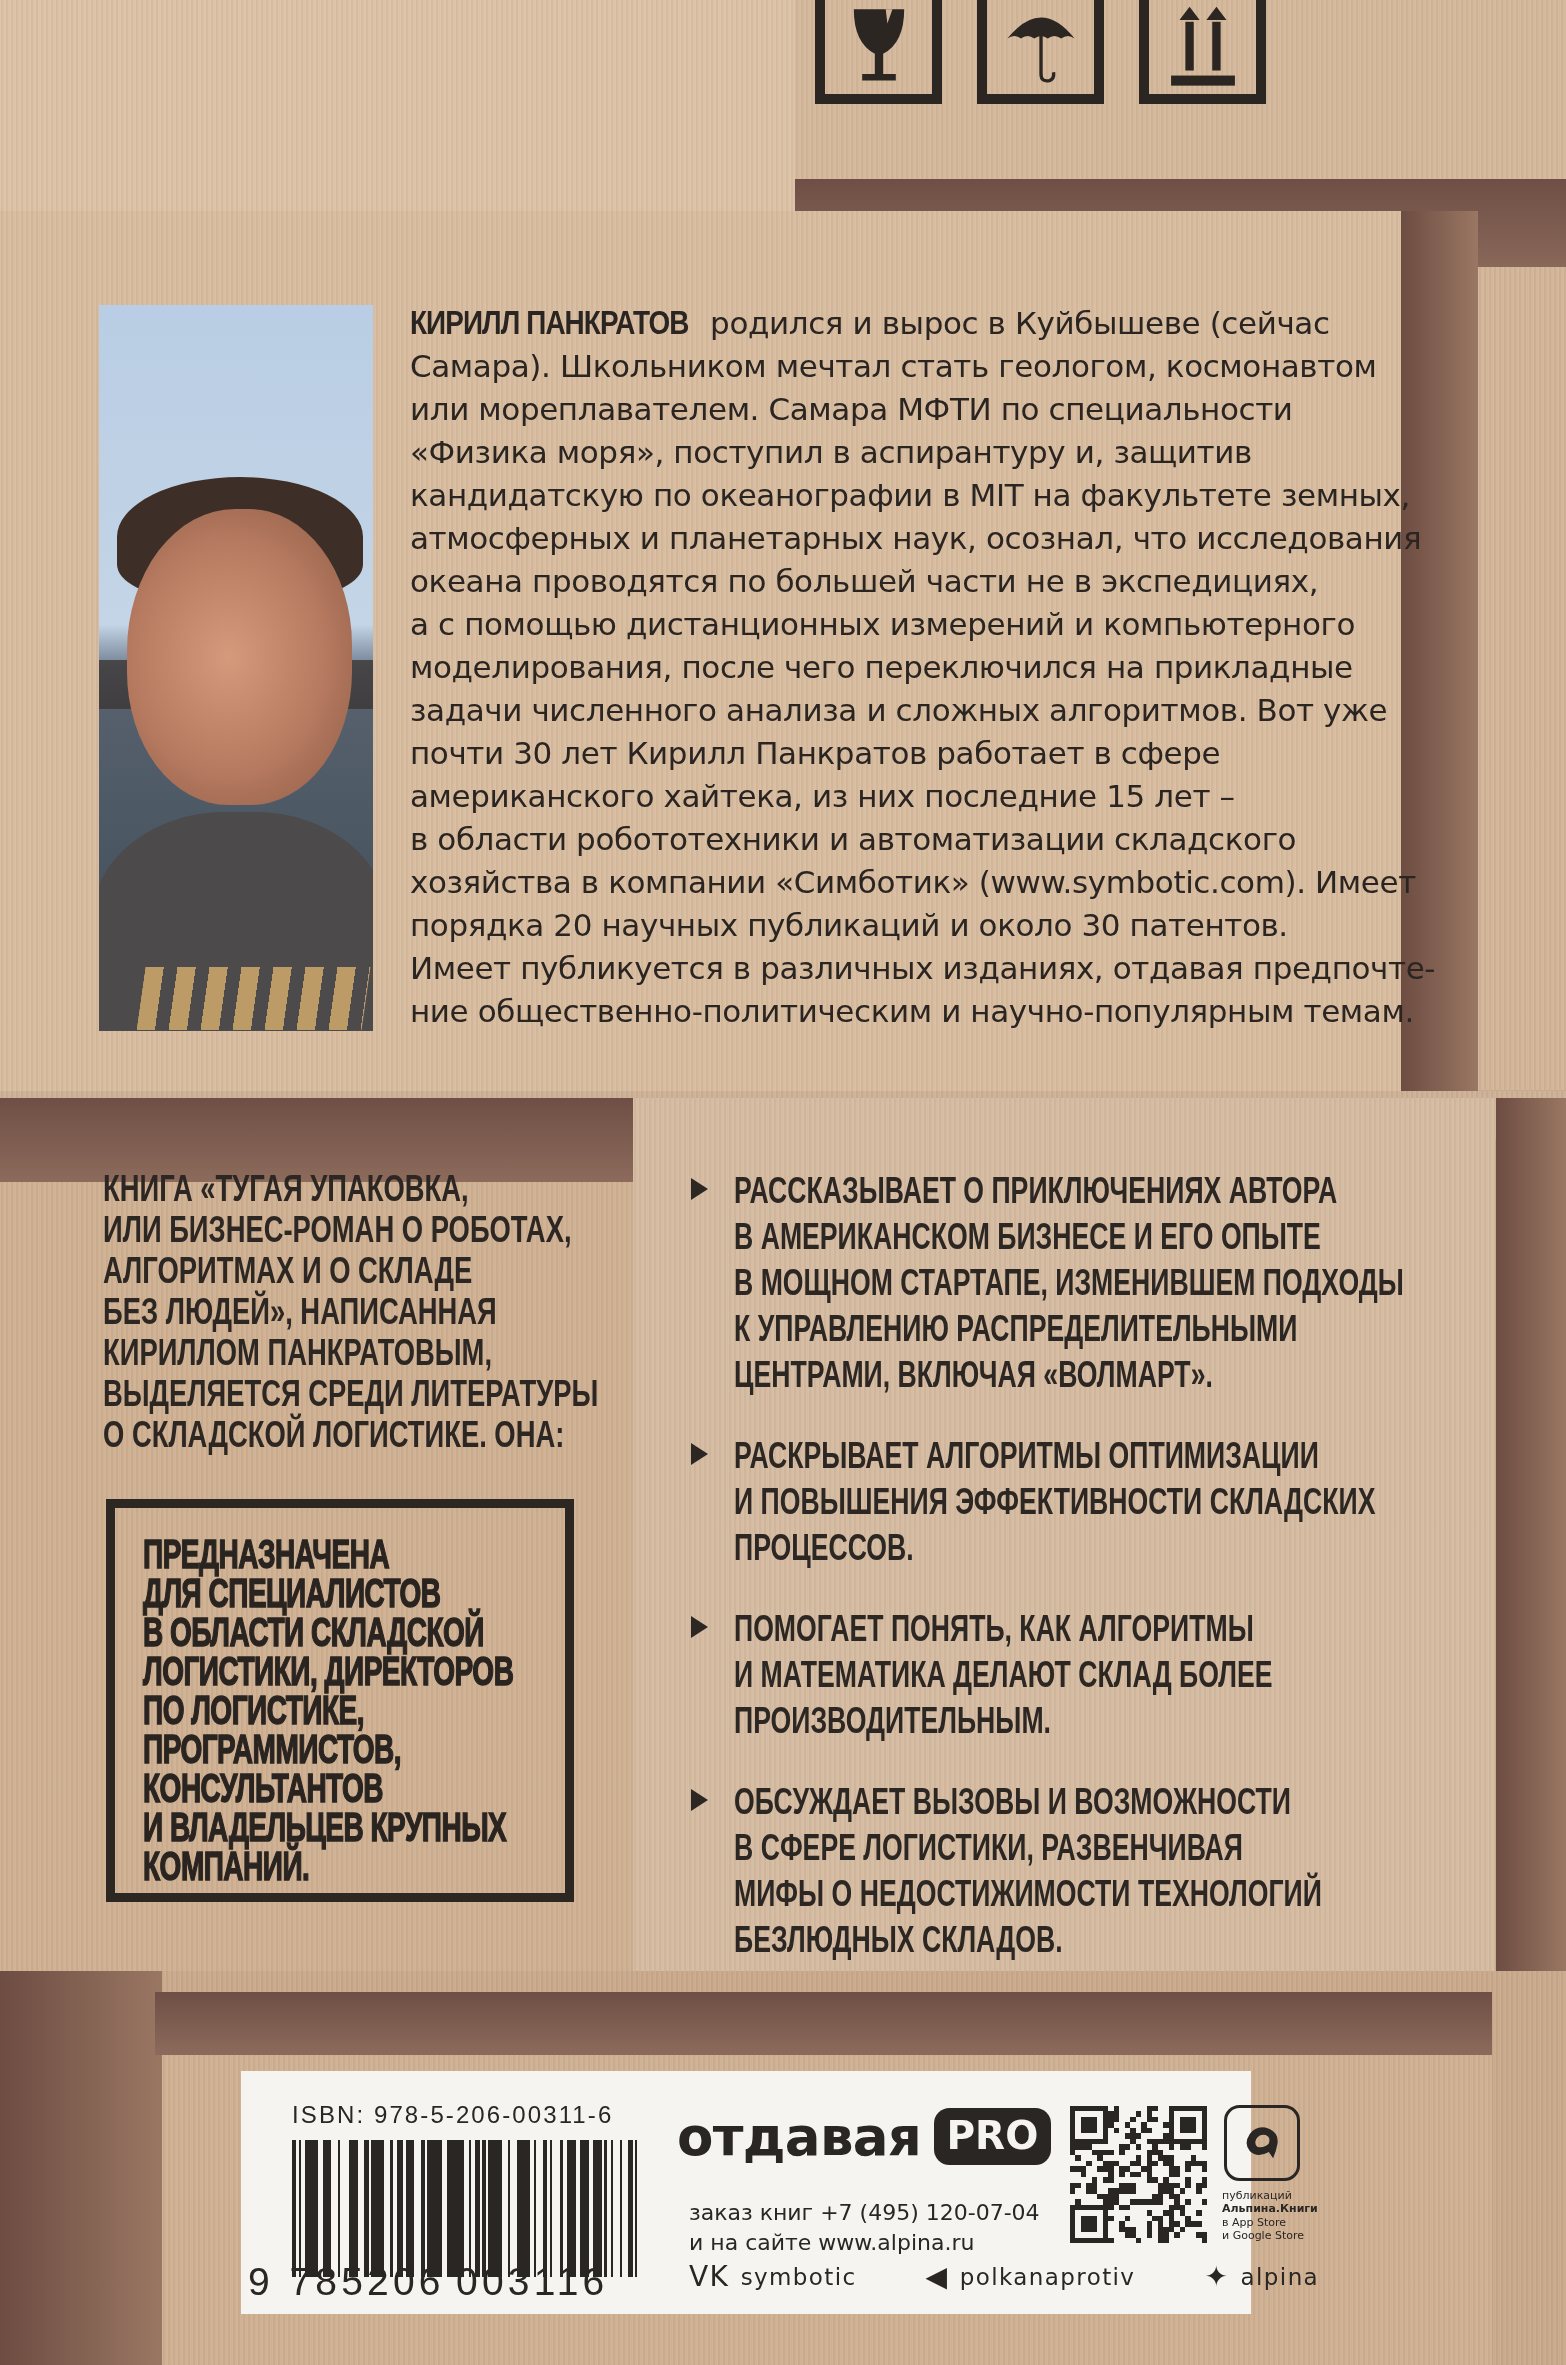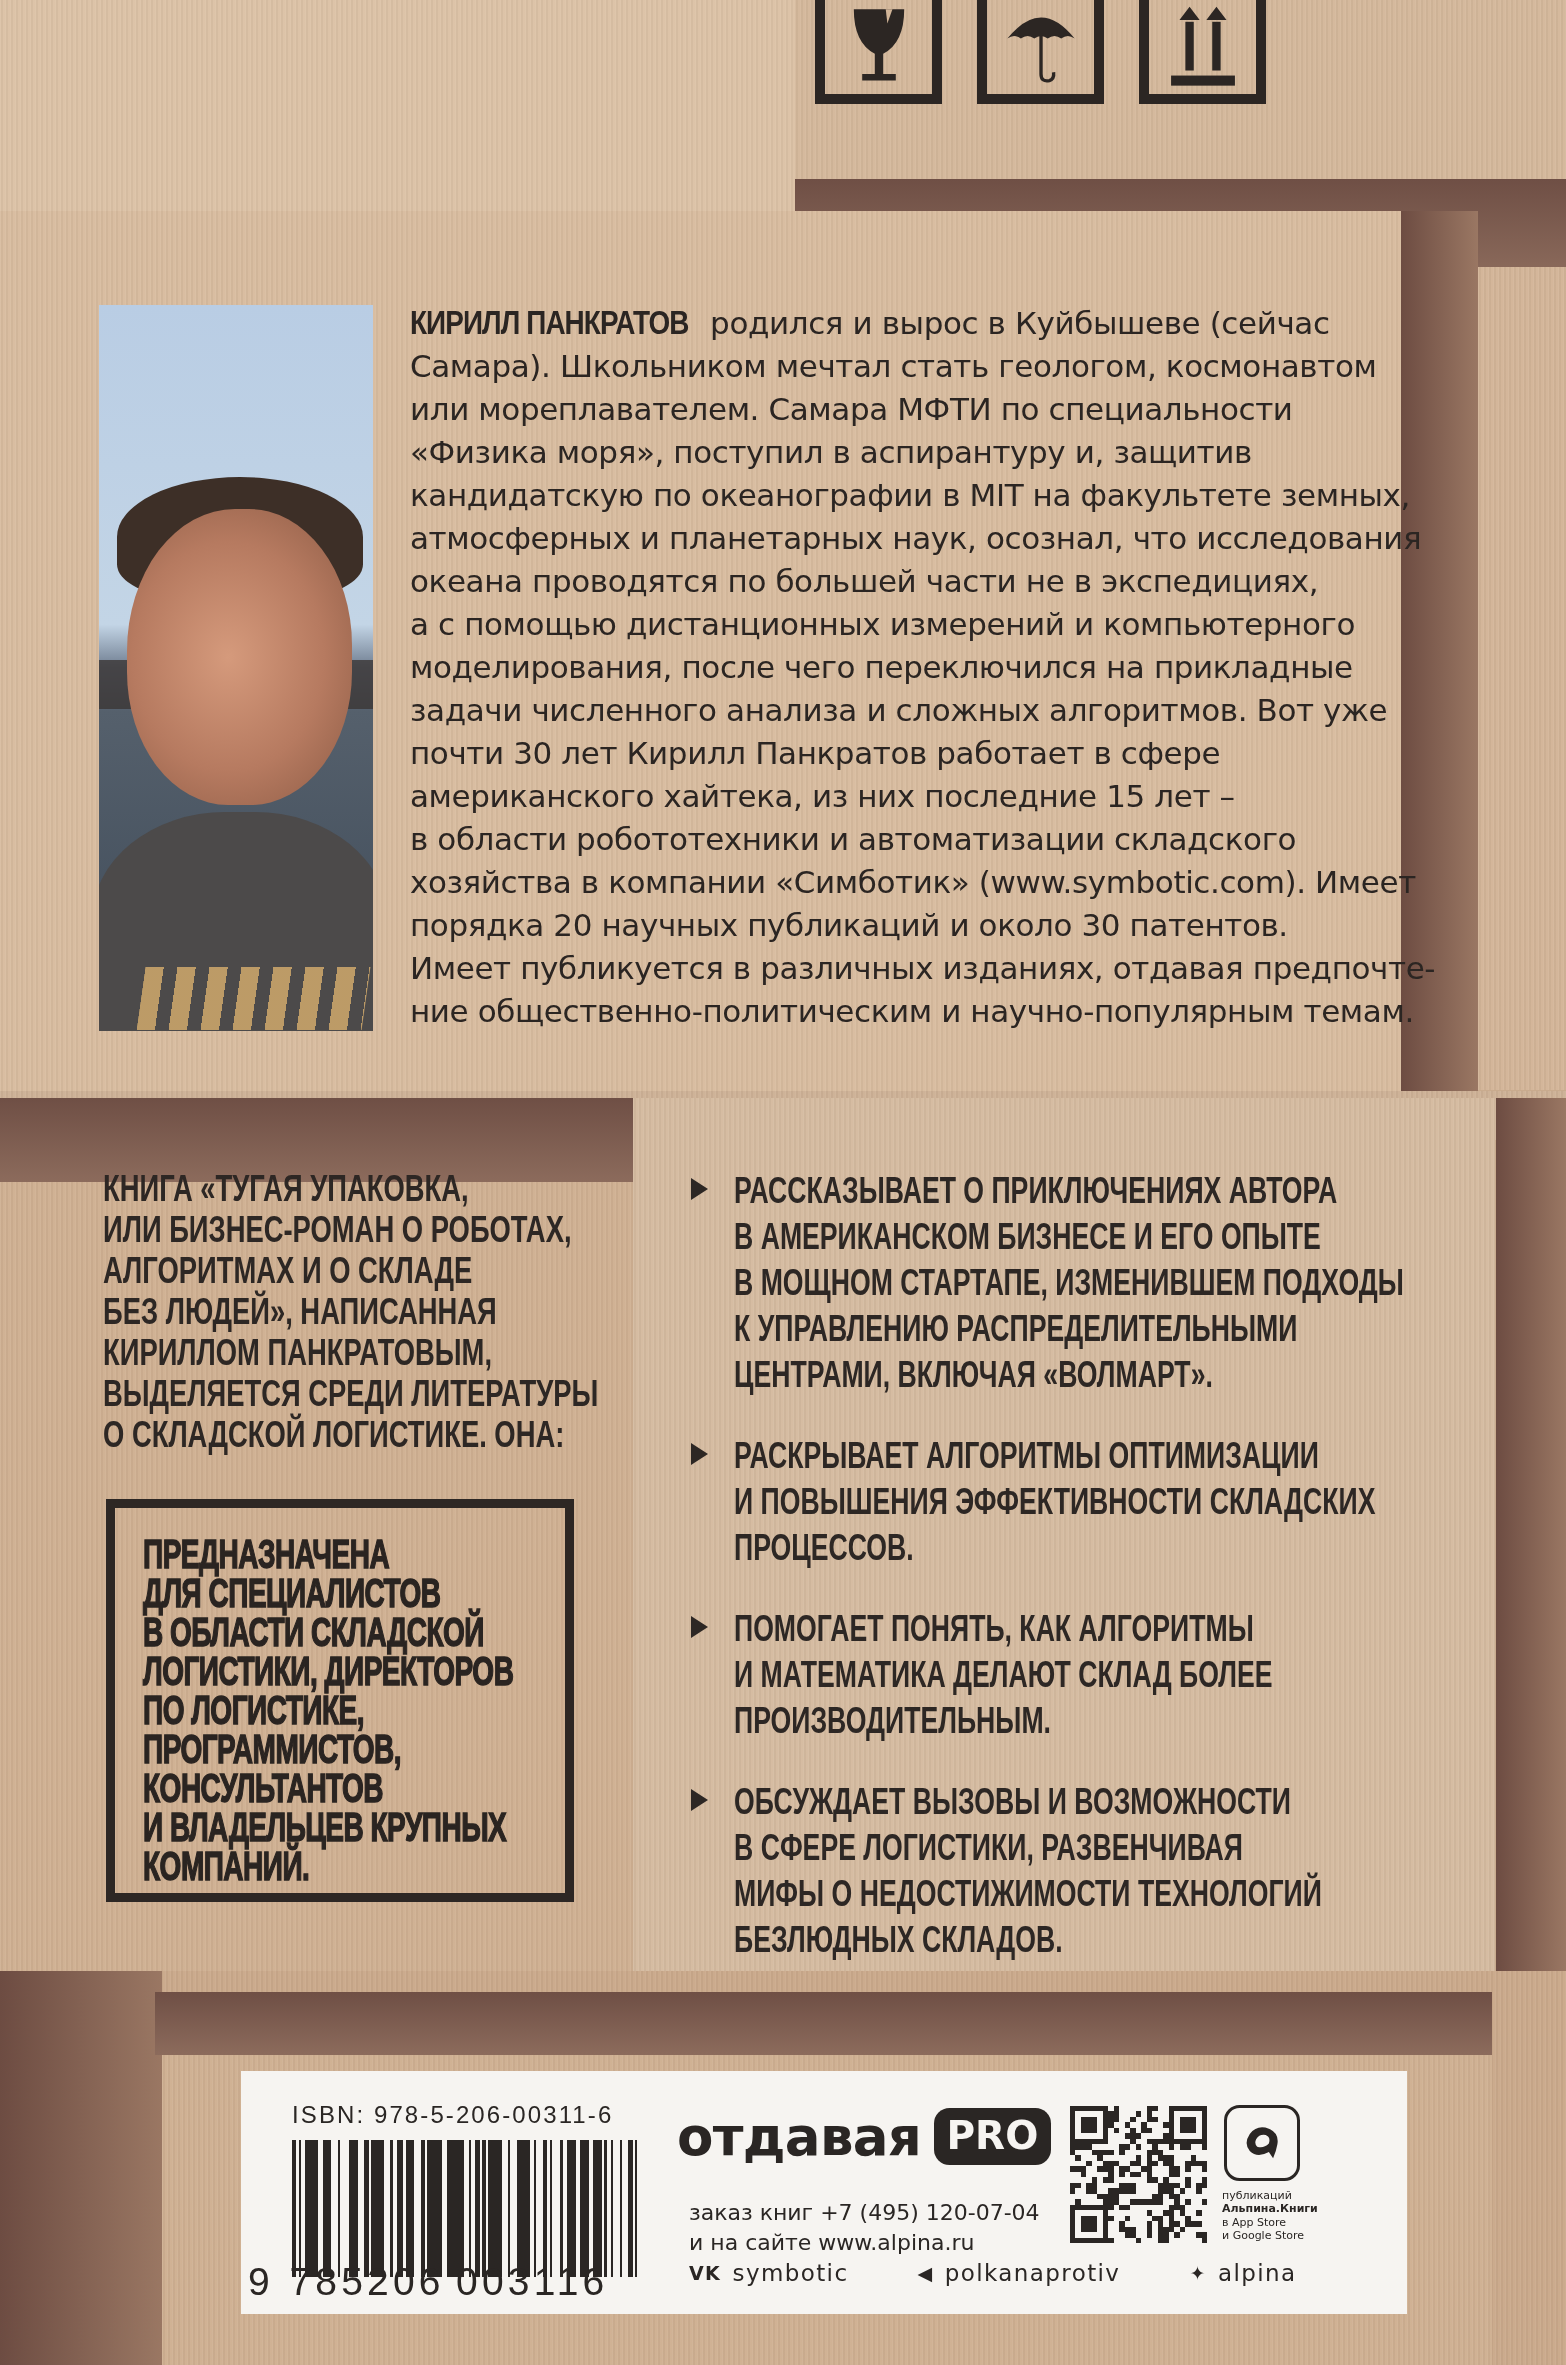--- a/index.html
+++ b/index.html
@@ -103,21 +103,21 @@
   .bullet { position:relative; padding-left:46px; margin-bottom:35px; }
   .bullet .tri { position:absolute; left:2.8px; top:10px; width:0; height:0; border-left:17px solid #2d2724; border-top:11.3px solid transparent; border-bottom:11.3px solid transparent; }
   .bullet .line {
     display:block; white-space:nowrap;
     font-family:"Liberation Sans", sans-serif; font-weight:bold; font-size:37px; line-height:46px;
     color:#2d2724; text-transform:uppercase; transform:scaleX(.72); transform-origin:left;
   }
 
   
   #panel {
-    position:absolute; left:241px; top:2071px; width:1166px; height:243px;
+    position:absolute; left:241px; top:2071px; width:1010px; height:243px;
     background:#f6f4f1;
   }
   #isbn-label {
     position:absolute; left:51px; top:30px; font-family:"Liberation Sans", sans-serif;
     font-size:24px; letter-spacing:2.1px; color:#2a2624;
   }
   #barcode { position:absolute; left:51px; top:69px; width:345px; height:137px; display:flex; align-items:stretch; }
   #barcode span { display:block; background:#2a2624; height:100%; }
   #barcode-digits {
     position:absolute; left:7px; top:189px; font-family:"Liberation Sans", sans-serif;
@@ -128,21 +128,21 @@
 
   #brand { position:absolute; left:436px; top:35px; display:flex; align-items:center; }
   #brand-word { font-family:"DejaVu Sans", sans-serif; font-weight:bold; font-size:53px; color:#2a2624; letter-spacing:-0.7px; }
   #brand-pro {
     margin-left:12.7px; background:#2a2624; color:#f6f4f1; border-radius:15.5px;
     font-family:"DejaVu Sans", sans-serif; font-weight:bold; font-size:39px; padding:5.6px 12.7px 7px;
   }
   #order { position:absolute; left:448px; top:127px; font-family:"DejaVu Sans", sans-serif; font-size:22px; line-height:30px; color:#2a2624; }
   #social { position:absolute; left:448px; top:189px; width:633px; display:flex; align-items:center; font-family:"DejaVu Sans", sans-serif; font-size:23px; letter-spacing:1.4px; color:#2a2624; }
   #social .item { display:flex; align-items:center; margin-right:69px; }
-  #social .icon { font-weight:bold; margin-right:11.3px; font-size:19px;text-align:right; }
+  #social .icon { font-weight:normal; margin-right:11.3px; font-size:28px;text-align:right; }
 
   #qr {
     position:absolute; left:829px; top:35px; width:137px; height:137px; background:#f6f4f1;
     display:grid; grid-template-columns:repeat(25,1fr); grid-template-rows:repeat(25,1fr);
   }
   #qr i { display:block; }
   #app-icon {
     position:absolute; left:983px; top:34px; width:76px; height:76px; border:3.5px solid #2a2624;
     border-radius:15.5px; box-sizing:border-box; display:flex; align-items:center; justify-content:center;
   }

